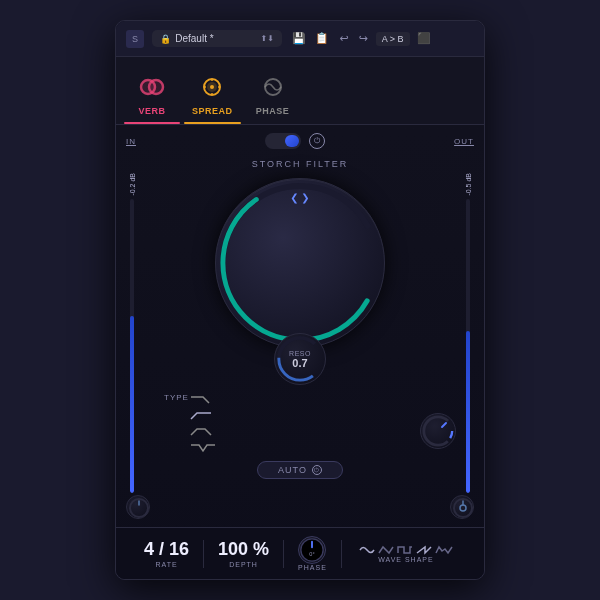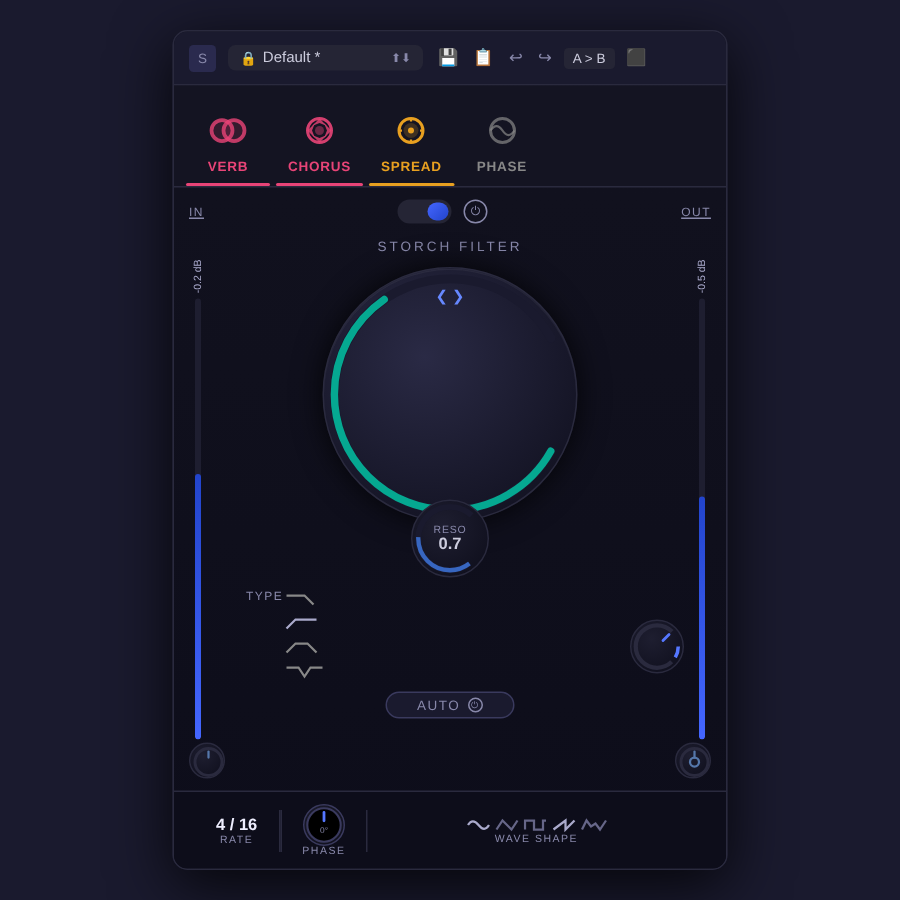--- a/index.html
+++ b/index.html
@@ -430,21 +430,21 @@
       gap: 0;
     }
     .bottom-param {
       display: flex;
       flex-direction: column;
       align-items: center;
       gap: 1px;
       padding: 0 14px;
     }
     .bottom-value {
-      font-size: 11px;
+      font-size: 18px;
       font-weight: bold;
       color: #eeeeff;
     }
     .bottom-label {
       font-size: 7px;
       color: #8888aa;
       letter-spacing: 1px;
     }
     .bottom-divider {
       width: 1px;
@@ -519,32 +519,20 @@
       <svg class="fx-icon" viewBox="0 0 32 32">
         <circle cx="12" cy="16" r="7" fill="none" stroke="#e84477" stroke-width="2.5" opacity="0.8"></circle>
         <circle cx="20" cy="16" r="7" fill="none" stroke="#e84477" stroke-width="2.5" opacity="0.8"></circle>
         <circle cx="12" cy="16" r="7" fill="rgba(232,68,119,0.15)"></circle>
         <circle cx="20" cy="16" r="7" fill="rgba(232,68,119,0.15)"></circle>
       </svg>
       <span class="fx-tab-label" style="color:#e84477">VERB</span>
       <div class="fx-tab-indicator" style="background:#e84477"></div>
     </div>
 
-    <div class="fx-tab">
-      <svg class="fx-icon" viewBox="0 0 32 32">
-        <circle cx="16" cy="16" r="8" fill="none" stroke="#e84477" stroke-width="2" opacity="0.9"></circle>
-        <path d="M16 8 L21 13 L16 11 L11 13 Z" fill="#e84477" opacity="0.8"></path>
-        <path d="M8 16 L13 11 L11 16 L13 21 Z" fill="#e84477" opacity="0.8"></path>
-        <path d="M16 24 L11 19 L16 21 L21 19 Z" fill="#e84477" opacity="0.8"></path>
-        <path d="M24 16 L19 21 L21 16 L19 11 Z" fill="#e84477" opacity="0.8"></path>
-        <circle cx="16" cy="16" r="3" fill="rgba(232,68,119,0.4)"></circle>
-      </svg>
-      <span class="fx-tab-label" style="color:#e84477">CHORUS</span>
-      <div class="fx-tab-indicator" style="background:#e84477"></div>
-    </div>
 
 
     <div class="fx-tab">
       <svg class="fx-icon" viewBox="0 0 32 32">
         <circle cx="16" cy="16" r="8" fill="none" stroke="#e8a020" stroke-width="2"></circle>
         <circle cx="16" cy="16" r="5" fill="rgba(232,160,32,0.2)"></circle>
         <circle cx="16" cy="16" r="2" fill="#e8a020"></circle>
         <line x1="16" y1="8" x2="16" y2="10" stroke="#e8a020" stroke-width="1.5"></line>
         <line x1="16" y1="22" x2="16" y2="24" stroke="#e8a020" stroke-width="1.5"></line>
         <line x1="8" y1="16" x2="10" y2="16" stroke="#e8a020" stroke-width="1.5"></line>
@@ -687,20 +675,24 @@
       </div>
     </div>
   </div>
 
   <div class="bottom-bar">
     <div class="bottom-param">
       <span class="bottom-value">4 / 16</span>
       <span class="bottom-label">RATE</span>
     </div>
     <div class="bottom-divider"></div>
+    <div class="bottom-param">
+      <span class="bottom-value">100 %</span>
+      <span class="bottom-label">DEPTH</span>
+    </div>
     <div class="bottom-divider"></div>
     <div class="bottom-phase">
       <div class="phase-knob">
         <svg width="28" height="28" viewBox="0 0 28 28">
           <circle cx="14" cy="14" r="12" fill="radial-gradient(circle, #1e1e2e, #0d0d1a)" stroke="#3a3a5e" stroke-width="1.5"></circle>
           <line x1="14" y1="5" x2="14" y2="11" stroke="#5577ff" stroke-width="2" stroke-linecap="round"></line>
           <text x="14" y="20" text-anchor="middle" fill="#8888aa" font-size="6">0°</text>
         </svg>
       </div>
       <span class="bottom-label">PHASE</span>

